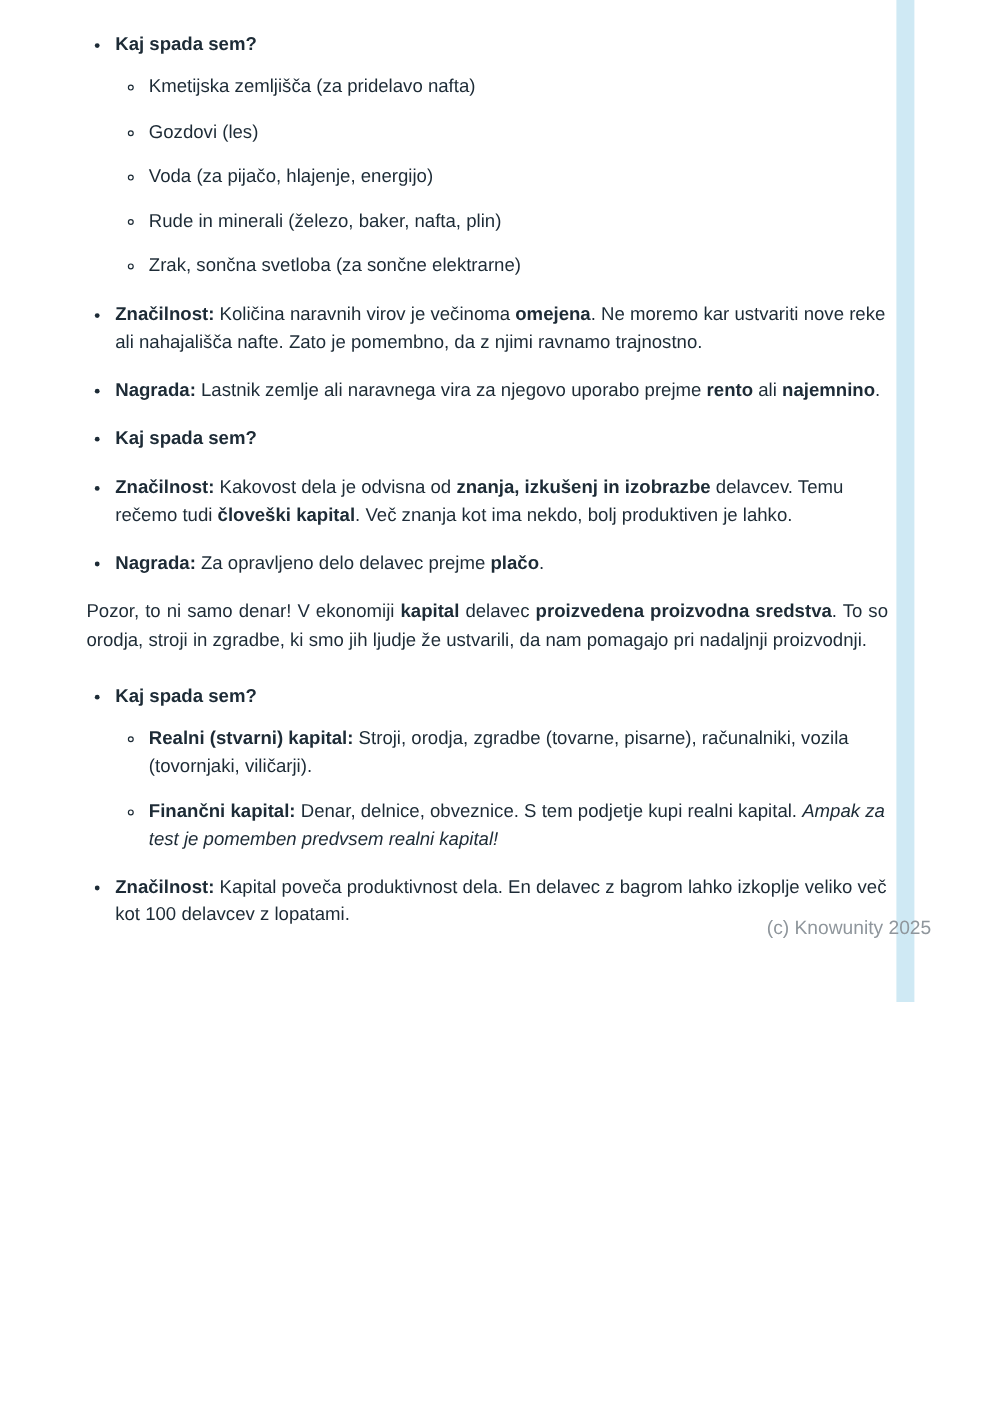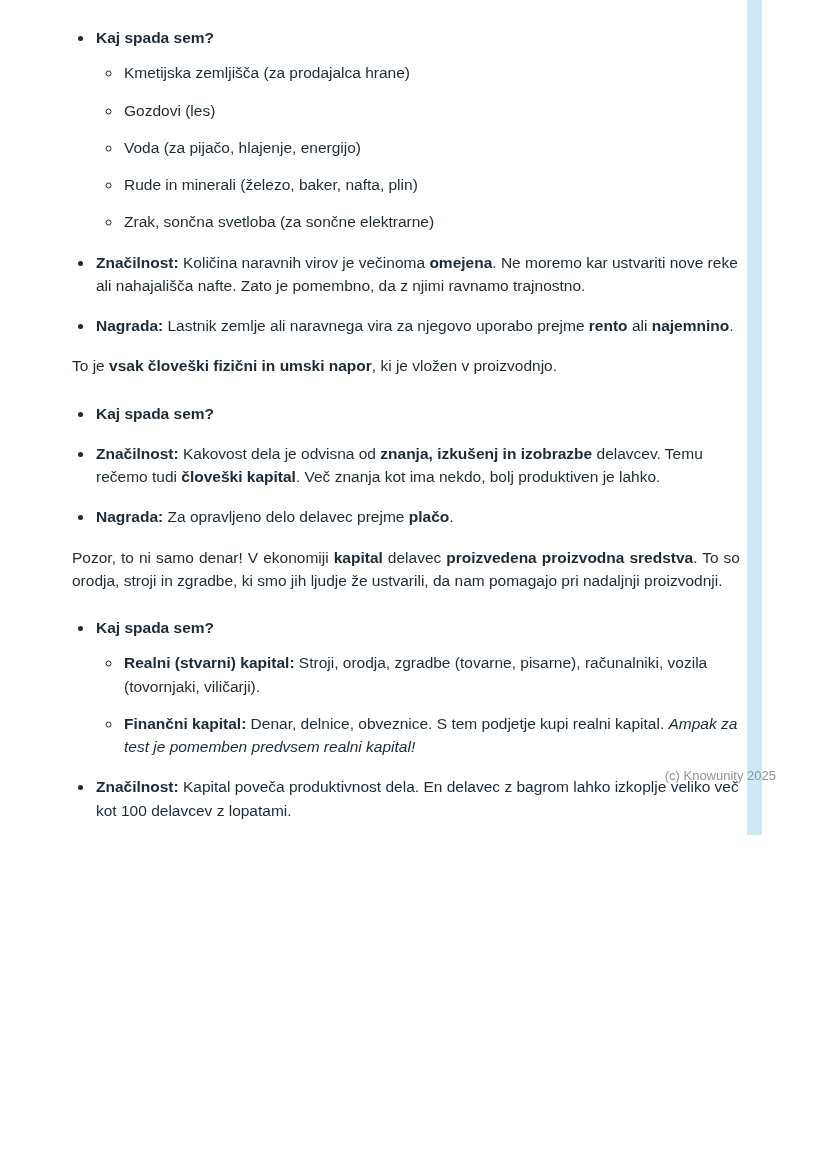--- a/index.html
+++ b/index.html
@@ -79,44 +79,43 @@
   }
   ul.l2 > li:last-child {
     margin-bottom: 6px;
   }
   .b { font-weight: bold; }
   .i { font-style: italic; }
   .watermark {
     position: absolute;
     right: 52px;
     bottom: 52px;
-    font-size: 13px;
+    font-size: 16px;
     color: var(--muted);
     z-index: 3;
     white-space: nowrap;
   }
 </style>
 </head>
 <body>
 
 <div class="page">
   <div class="edge-stripe"></div>
   <div class="content">
       <ul class="l1">
         <li><span class="b">Kaj spada sem?</span><ul class="l2">
-            <li><span>Kmetijska zemljišča (za prodajalca hrane)</span></li>
+            <li><span>Kmetijska zemljišča (za pridelavo nafta)</span></li>
             <li><span>Gozdovi (les)</span></li>
             <li><span>Voda (za pijačo, hlajenje, energijo)</span></li>
             <li><span>Rude in minerali (železo, baker, nafta, plin)</span></li>
             <li><span>Zrak, sončna svetloba (za sončne elektrarne)</span></li>
           </ul></li>
         <li><span class="b">Značilnost:</span><span> Količina naravnih virov je večinoma </span><span class="b">omejena</span><span>. Ne moremo kar ustvariti nove reke ali nahajališča nafte. Zato je pomembno, da z njimi ravnamo trajnostno.</span></li>
         <li><span class="b">Nagrada:</span><span> Lastnik zemlje ali naravnega vira za njegovo uporabo prejme </span><span class="b">rento</span><span> ali </span><span class="b">najemnino</span><span>.</span></li>
       </ul>
-      <p><span>To je </span><span class="b">vsak človeški fizični in umski napor</span><span>, ki je vložen v proizvodnjo.</span></p>
       <ul class="l1">
         <li><span class="b">Kaj spada sem?</span></li>
         <li><span class="b">Značilnost:</span><span> Kakovost dela je odvisna od </span><span class="b">znanja, izkušenj in izobrazbe</span><span> delavcev. Temu rečemo tudi </span><span class="b">človeški kapital</span><span>. Več znanja kot ima nekdo, bolj produktiven je lahko.</span></li>
         <li><span class="b">Nagrada:</span><span> Za opravljeno delo delavec prejme </span><span class="b">plačo</span><span>.</span></li>
       </ul>
       <p class="justify"><span>Pozor, to ni samo denar! V ekonomiji </span><span class="b">kapital</span><span> delavec </span><span class="b">proizvedena proizvodna sredstva</span><span>. To so orodja, stroji in zgradbe, ki smo jih ljudje že ustvarili, da nam pomagajo pri nadaljnji proizvodnji.</span></p>
       <ul class="l1">
         <li><span class="b">Kaj spada sem?</span><ul class="l2">
             <li><span class="b">Realni (stvarni) kapital:</span><span> Stroji, orodja, zgradbe (tovarne, pisarne), računalniki, vozila (tovornjaki, viličarji).</span></li>
             <li><span class="b">Finančni kapital:</span><span> Denar, delnice, obveznice. S tem podjetje kupi realni kapital. </span><span class="i">Ampak za test je pomemben predvsem realni kapital!</span></li>

